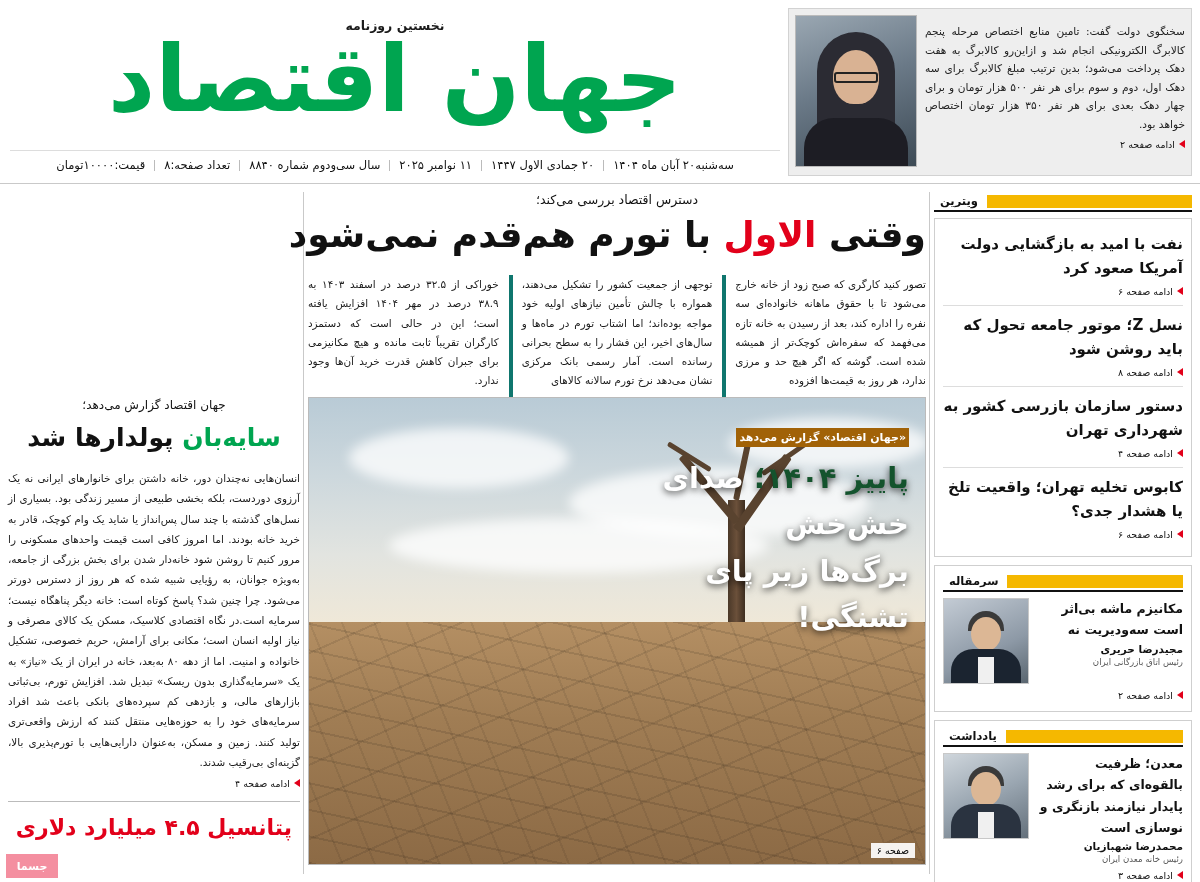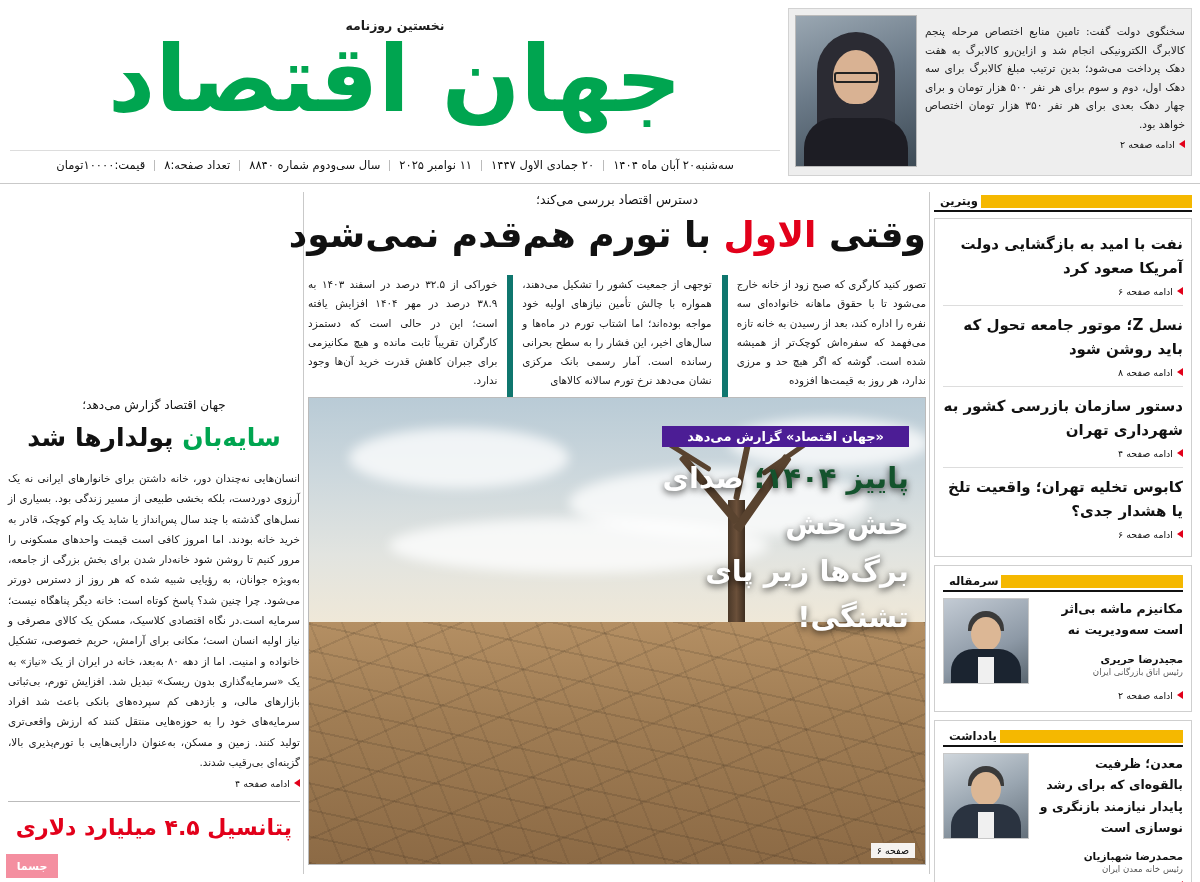--- a/index.html
+++ b/index.html
@@ -162,21 +162,21 @@
     display: flex;
     align-items: stretch;
     height: 20px;
     border-bottom: 2px solid #111;
     margin-bottom: 6px;
   }
   .sec-head .label {
     font-size: 11.5px;
     font-weight: bold;
     color: #111;
-    padding: 2px 3px 0 6px;
+    padding: 2px 9px 0 6px;
   }
   .sec-head .bar {
     flex: 1;
     background: #f5b800;
     margin: 3px 0 3px 0;
     height: 13px;
   }
   .panel {
     border: 1px solid #cfcfcf;
     padding: 6px 8px 8px 8px;
@@ -230,21 +230,21 @@
     background: #f0f0f0;
   }
   .mini-title {
     font-size: 12.5px;
     font-weight: bold;
     line-height: 1.7;
     color: #111;
     text-align: right;
   }
   .byline {
-    margin-top: 12px;
+    margin-top: 2px;
     font-size: 10.5px;
     font-weight: bold;
     color: #111;
     text-align: right;
   }
   .byline .role {
     display: block;
     font-size: 8.6px;
     font-weight: normal;
     color: #555;
@@ -279,21 +279,21 @@
     display: flex;
     gap: 10px;
     direction: rtl;
   }
   .lead-col {
     flex: 1;
     font-size: 10.4px;
     line-height: 1.85;
     text-align: justify;
     color: #1a1a1a;
-    border-left: 6px solid #0f766e;
+    border-left: 4px solid #0f766e;
     padding-left: 9px;
   }
   .lead-col:last-child { border-left: none; padding-left: 0; }
 
   
   .photo-wrap {
     position: absolute;
     top: 205px; right: 0;
     width: 618px; height: 468px;
     overflow: hidden;
@@ -335,25 +335,25 @@
     border-radius: 2px;
   }
   .photo-caption {
     position: absolute;
     top: 28px; right: 16px;
     width: 300px;
     text-align: right;
   }
   .cap-kicker {
     display: inline-block;
-    background: #4c1d95;
+    background: #a16207;
     color: #fff;
-    font-size: 13px;
-    font-weight: bold;
-    padding: 3px 25px;
+    font-size: 11px;
+    font-weight: bold;
+    padding: 3px 3px;
     margin-bottom: 8px;
   }
   .cap-title {
     font-size: 29px;
     font-weight: bold;
     color: #fff;
     line-height: 1.6;
     text-shadow: 0 2px 7px rgba(0,0,0,.75);
   }
   .cap-title .yellow { color: #14532d; }

